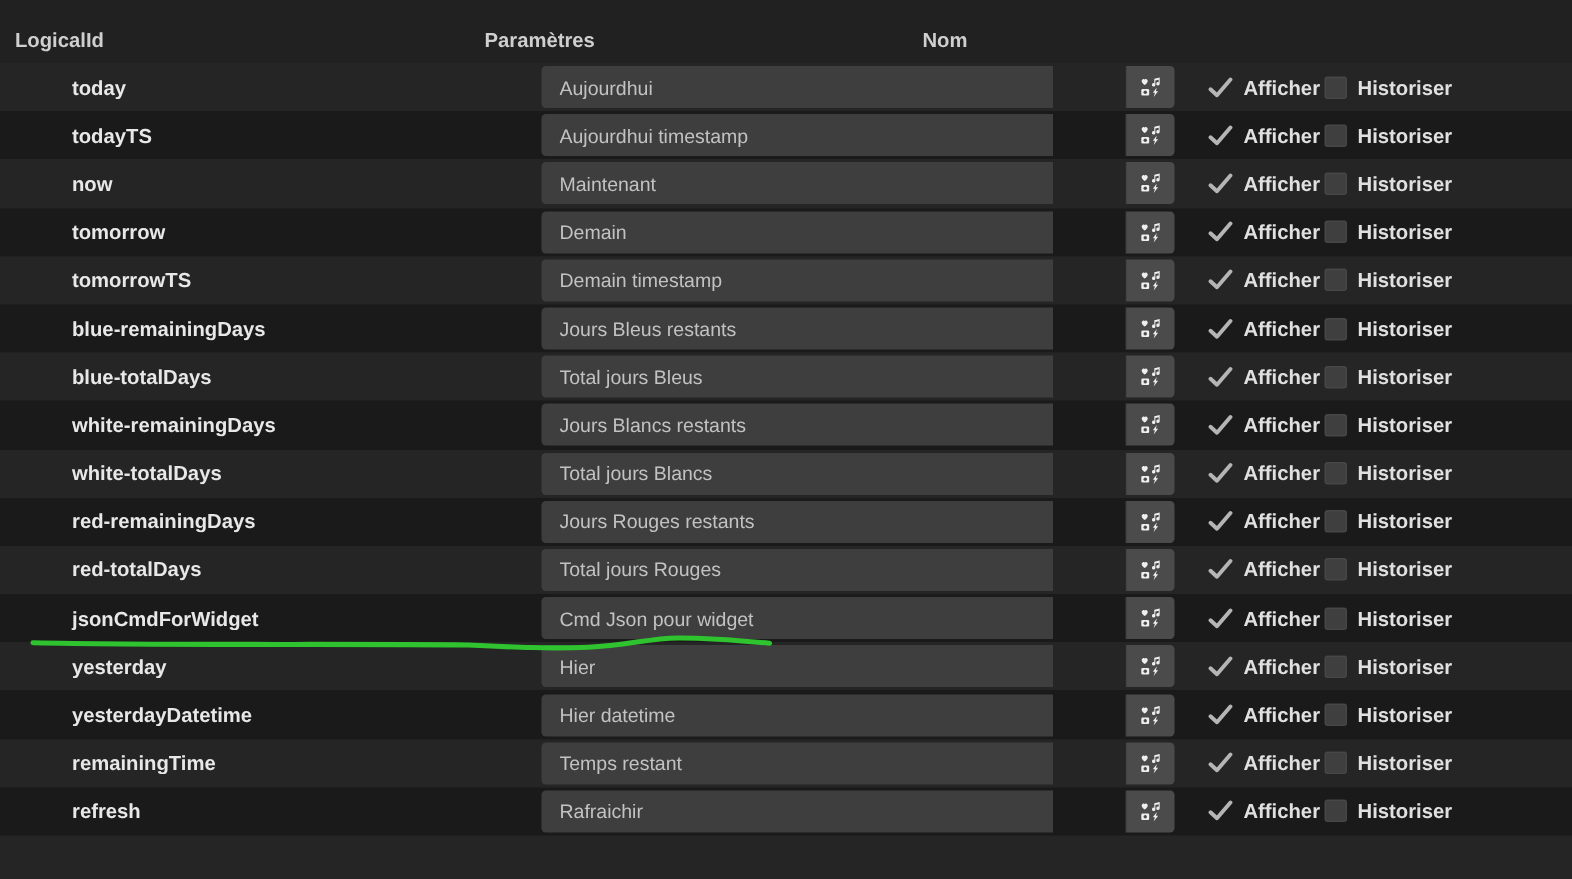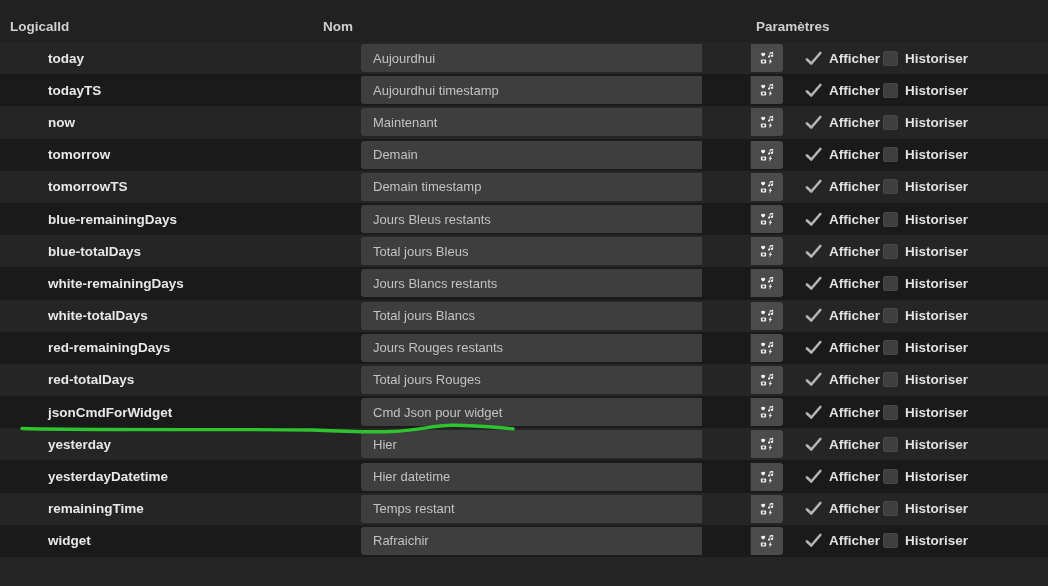--- a/index.html
+++ b/index.html
@@ -65,22 +65,22 @@
     pointer-events:none;z-index:5;
   }
 </style>
 </head>
 <body>
 
 <div class="app">
 
   <div class="thead">
     <div class="th th-logical">LogicalId</div>
+    <div class="th th-params">Paramètres</div>
     <div class="th th-nom">Nom</div>
-    <div class="th th-params">Paramètres</div>
   </div>
 
   <div id="rows">
     <div class="row">
       <div class="cell-logical">today</div>
       <div class="cell-nom">
         <div class="input-group">
           <input type="text" class="name-input" value="Aujourdhui" style="">
           <button class="icon-btn">
             <svg viewBox="0 0 16 16" width="14" height="14" fill="#efefef" aria-hidden="true">
@@ -551,21 +551,21 @@
         </span>
         <span class="chk-group chk-historiser">
 
           <span class="box"></span>
           <span class="chk-label">Historiser</span>
         </span>
       </div>
     </div>
 
     <div class="row">
-      <div class="cell-logical">widget</div>
+      <div class="cell-logical">refresh</div>
       <div class="cell-nom">
         <div class="input-group">
           <input type="text" class="name-input" value="Rafraichir" style="">
           <button class="icon-btn">
             <svg viewBox="0 0 16 16" width="14" height="14" fill="#efefef" aria-hidden="true">
               <path d="M3.6 6.4C1 4.7.7 2.6 2.2 2c.8-.3 1.4.4 1.4.4s.6-.7 1.4-.4c1.5.6 1.2 2.7-1.4 4.4z"></path>
               <path d="M15 .8l-4.1 1v3.4a1.3 1.3 0 1 0 .8 1.2V3.1l2.5-.6v1.9a1.3 1.3 0 1 0 .8 1.2z"></path>
               <rect x="1" y="9.6" width="6" height="4.8" rx="0.9"></rect>
               <circle cx="4" cy="12" r="1.3" fill="#4b4b4b"></circle>
               <polygon points="12.8,8.4 9.8,12.4 11.4,12.4 10.4,15.6 13.8,11.3 12.1,11.3"></polygon>

